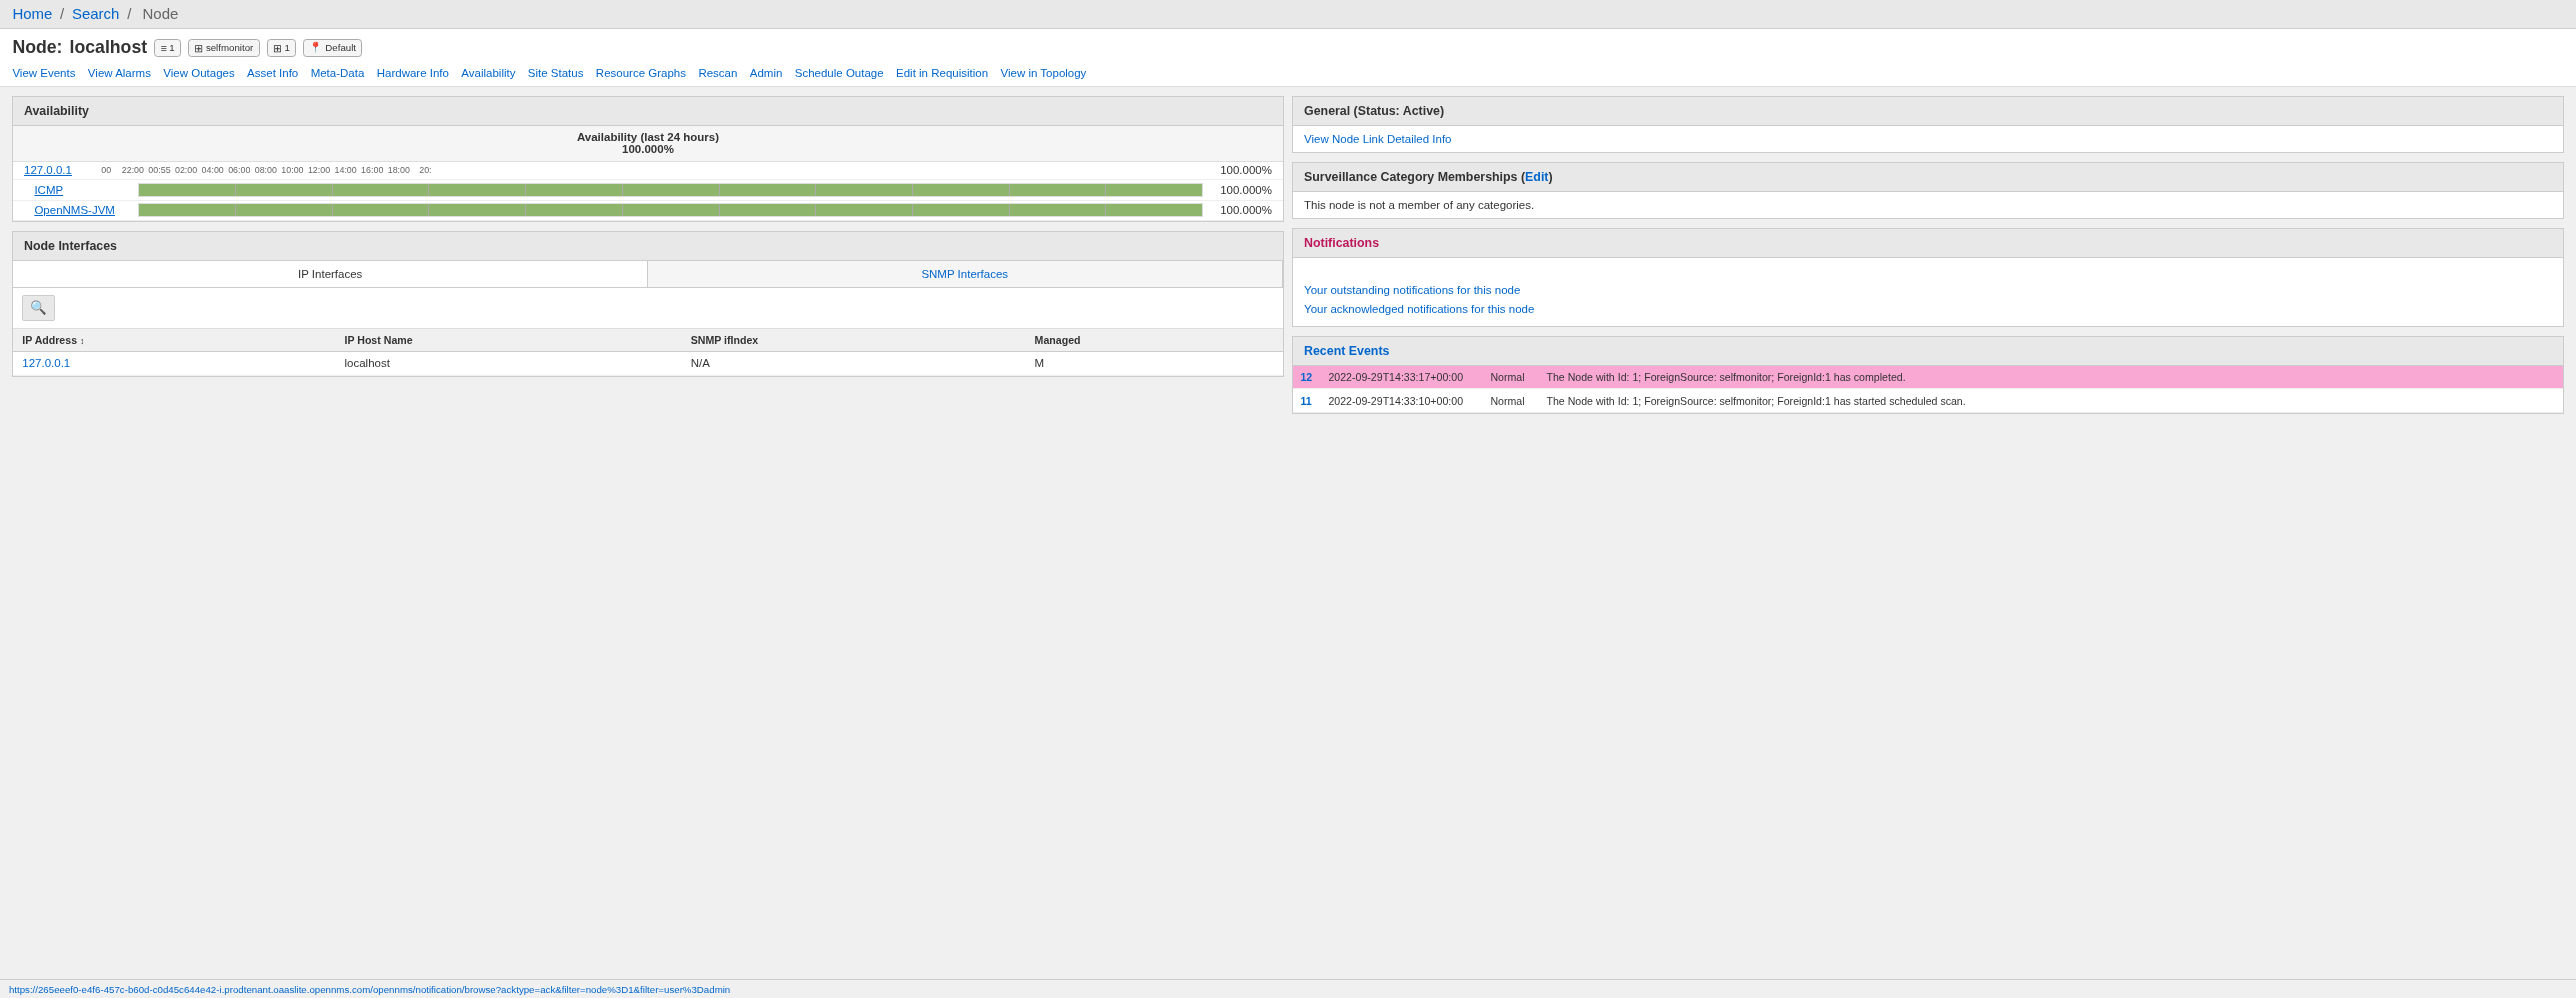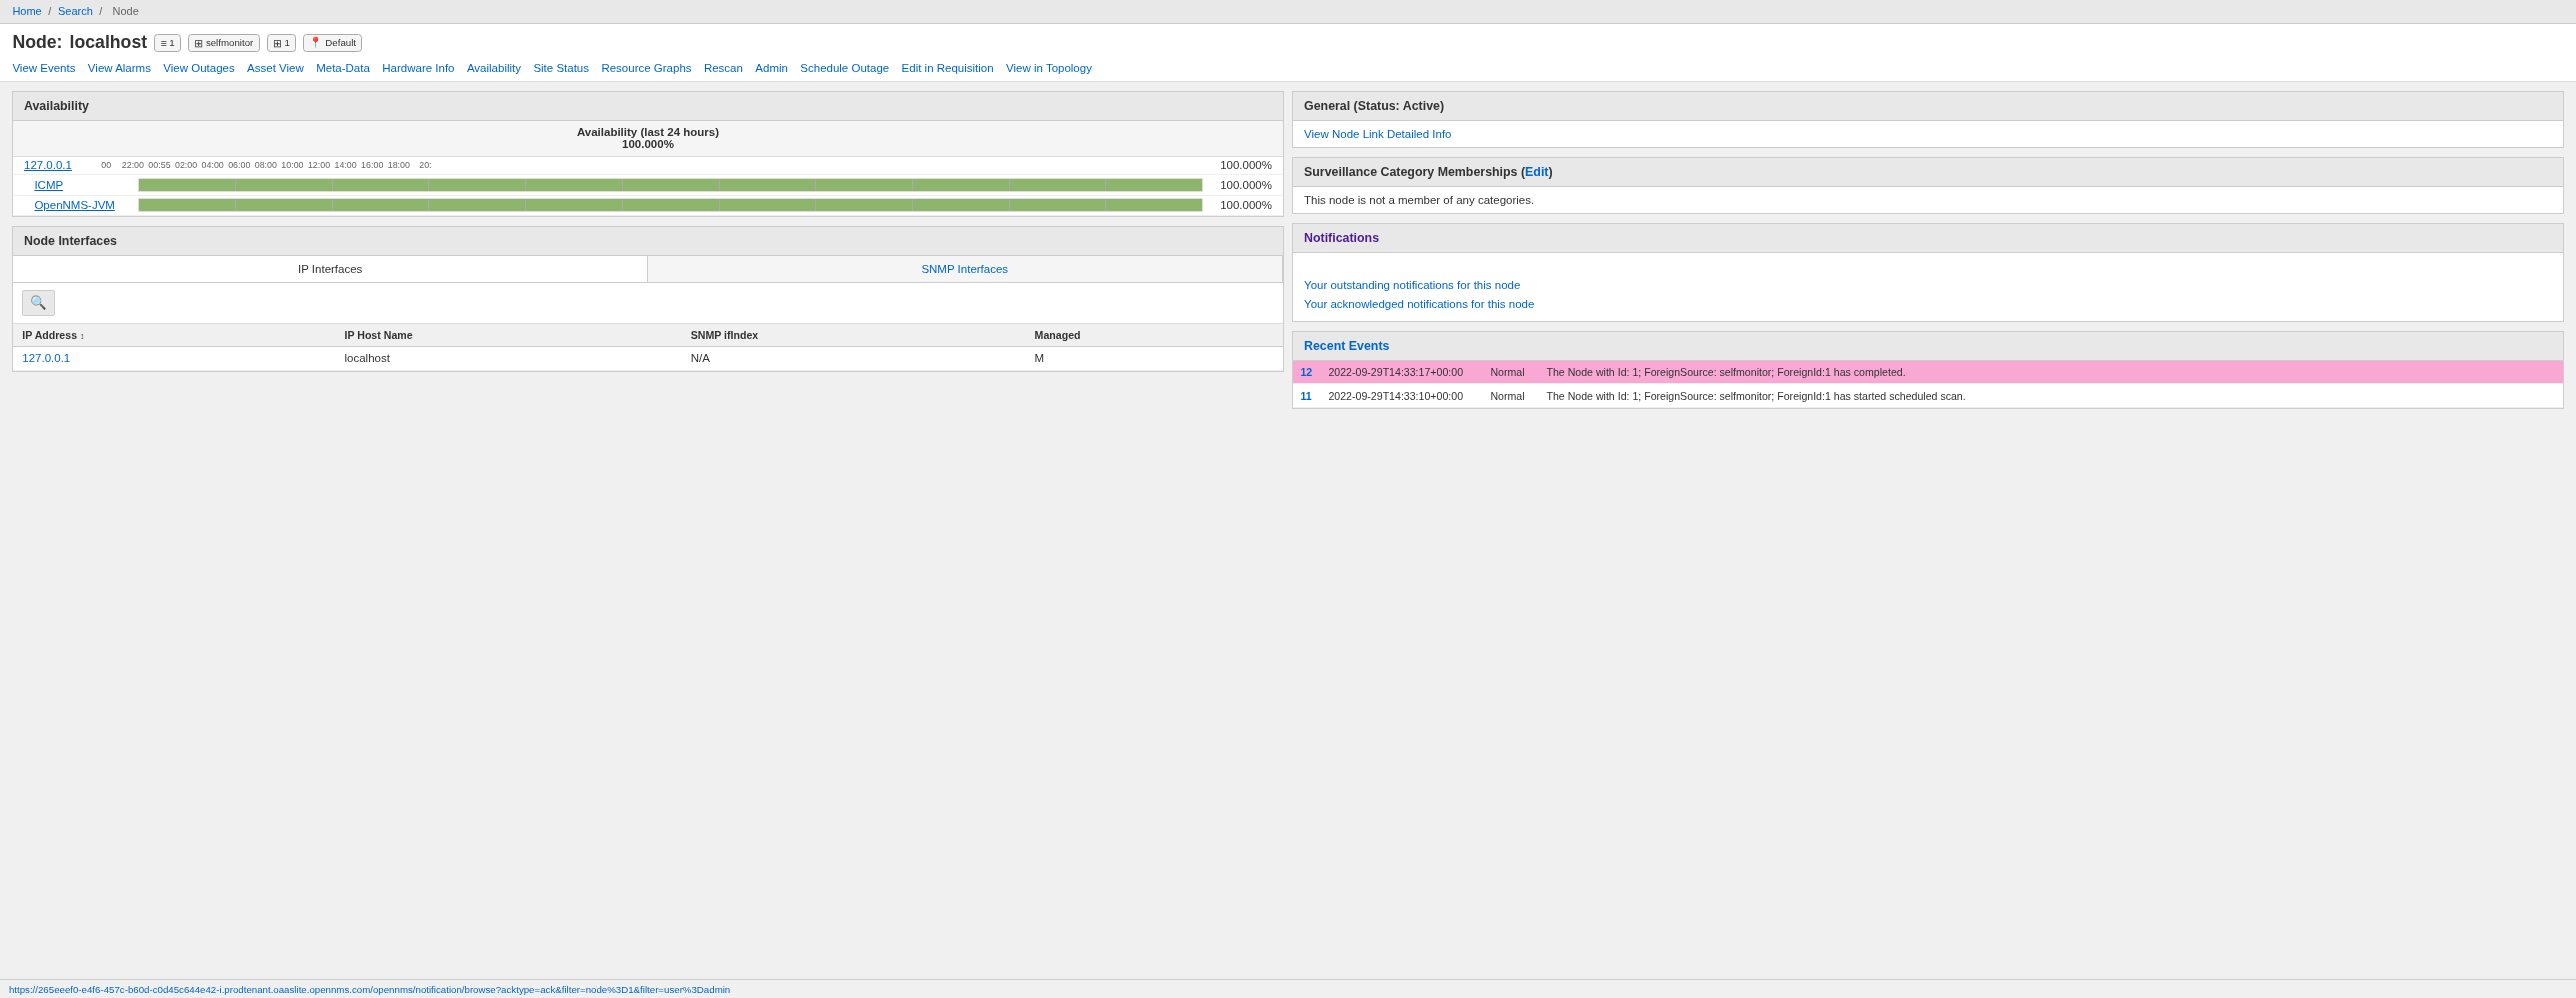--- a/index.html
+++ b/index.html
@@ -1,21 +1,21 @@
 <!DOCTYPE html>
 <html style="font-size:14px"><head>
   <meta charset="utf-8">
   <style>
     * { box-sizing: border-box; margin: 0; padding: 0; }
     body { font-family: Arial, Helvetica, sans-serif; font-size: 11.5px; background: #f0f0f0; color: #333; }
 
     .breadcrumb-bar {
       background: #e8e8e8;
       padding: 5.3px 12.4px;
-      font-size: 11px;
+      font-size: 15px;
       border-bottom: 0.9px solid #ccc;
     }
     .breadcrumb-bar a { color: #0066cc; text-decoration: none; }
     .breadcrumb-bar span { color: #666; margin: 0 3.5px; }
 
     .node-header {
       padding: 8.9px 12.4px 5.3px 12.4px;
       background: #fff;
     }
     .node-title {
@@ -258,21 +258,21 @@
       <span class="badge-icon">📍</span>
       <span>Default</span>
     </span>
   </div>
 </div>
 
 <div class="nav-links">
   <a href="#">View Events</a>
   <a href="#">View Alarms</a>
   <a href="#">View Outages</a>
-  <a href="#">Asset View</a>
+  <a href="#">Asset Info</a>
   <a href="#">Meta-Data</a>
   <a href="#">Hardware Info</a>
   <a href="#">Availability</a>
   <a href="#">Site Status</a>
   <a href="#">Resource Graphs</a>
   <a href="#">Rescan</a>
   <a href="#">Admin</a>
   <a href="#">Schedule Outage</a>
   <a href="#">Edit in Requisition</a>
   <a href="#">View in Topology</a>
@@ -398,21 +398,21 @@
 
     <div class="panel surveillance-panel">
       <div class="panel-title">
         <span>Surveillance Category Memberships</span>
         (<a href="#" class="edit-link">Edit</a>)
       </div>
       <div class="surveillance-text">This node is not a member of any categories.</div>
     </div>
 
     <div class="panel notifications-panel">
-      <div class="panel-title" style="color:#4c1d95;">Notifications</div>
+      <div class="panel-title" style="color:#be185d;">Notifications</div>
       <div style="padding: 3.5px 0 7px 0;">
         <a href="#" class="notif-link">Your outstanding notifications for this node</a>
         <a href="#" class="notif-link">Your acknowledged notifications for this node</a>
       </div>
     </div>
 
     <div class="panel recent-events-panel">
       <div class="panel-title" style="color:#0066cc;">Recent Events</div>
 
       <div class="event-row highlighted">

